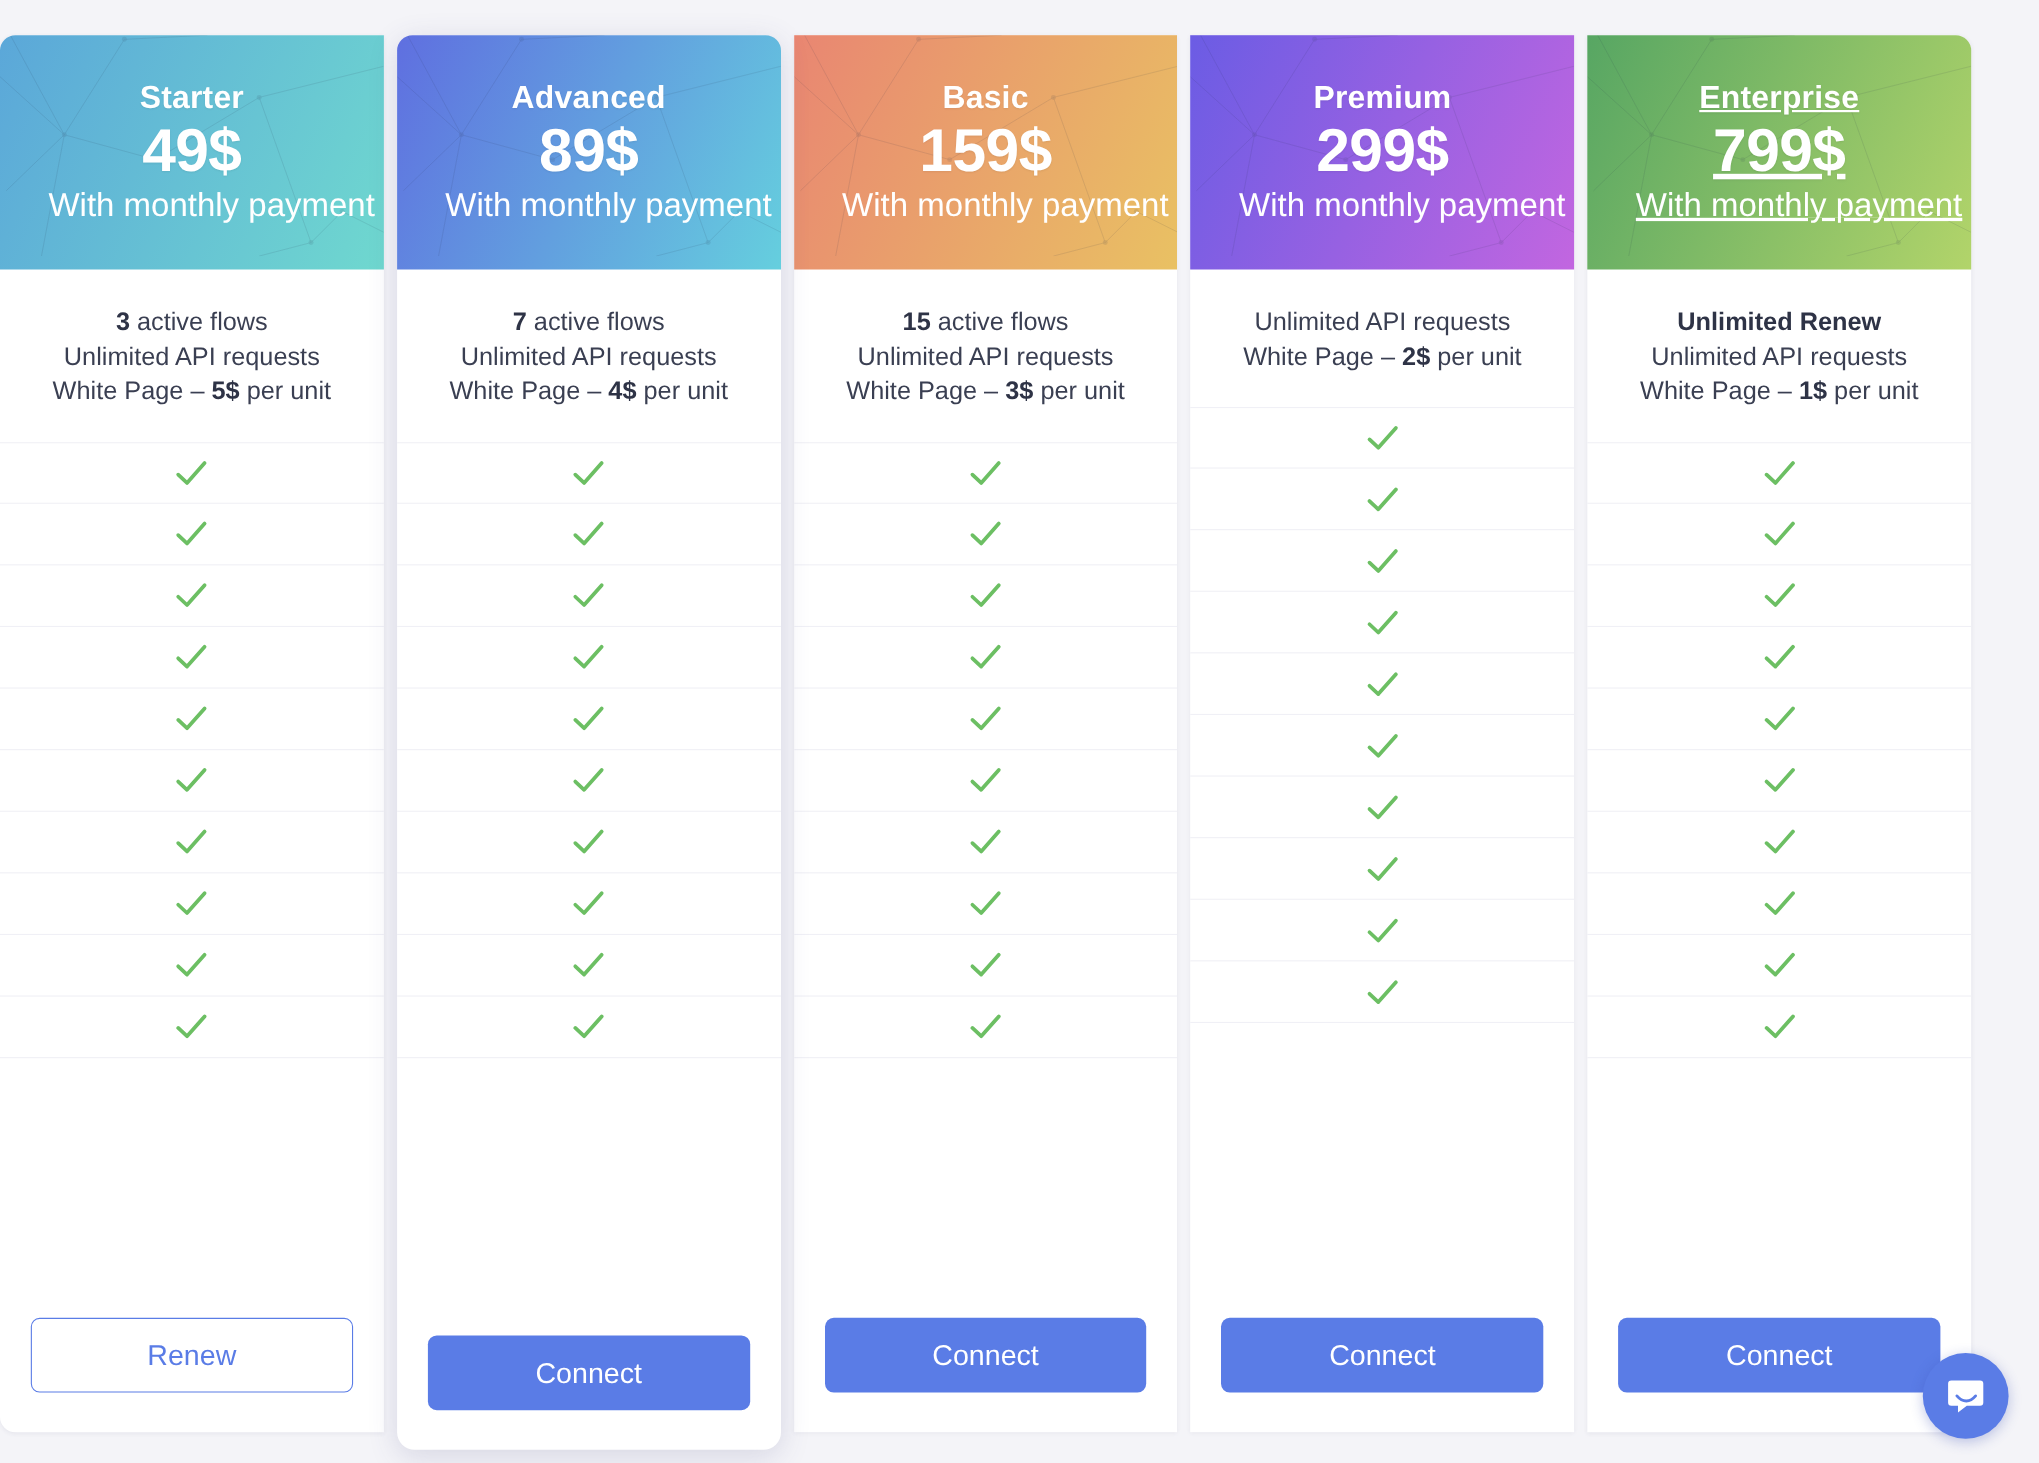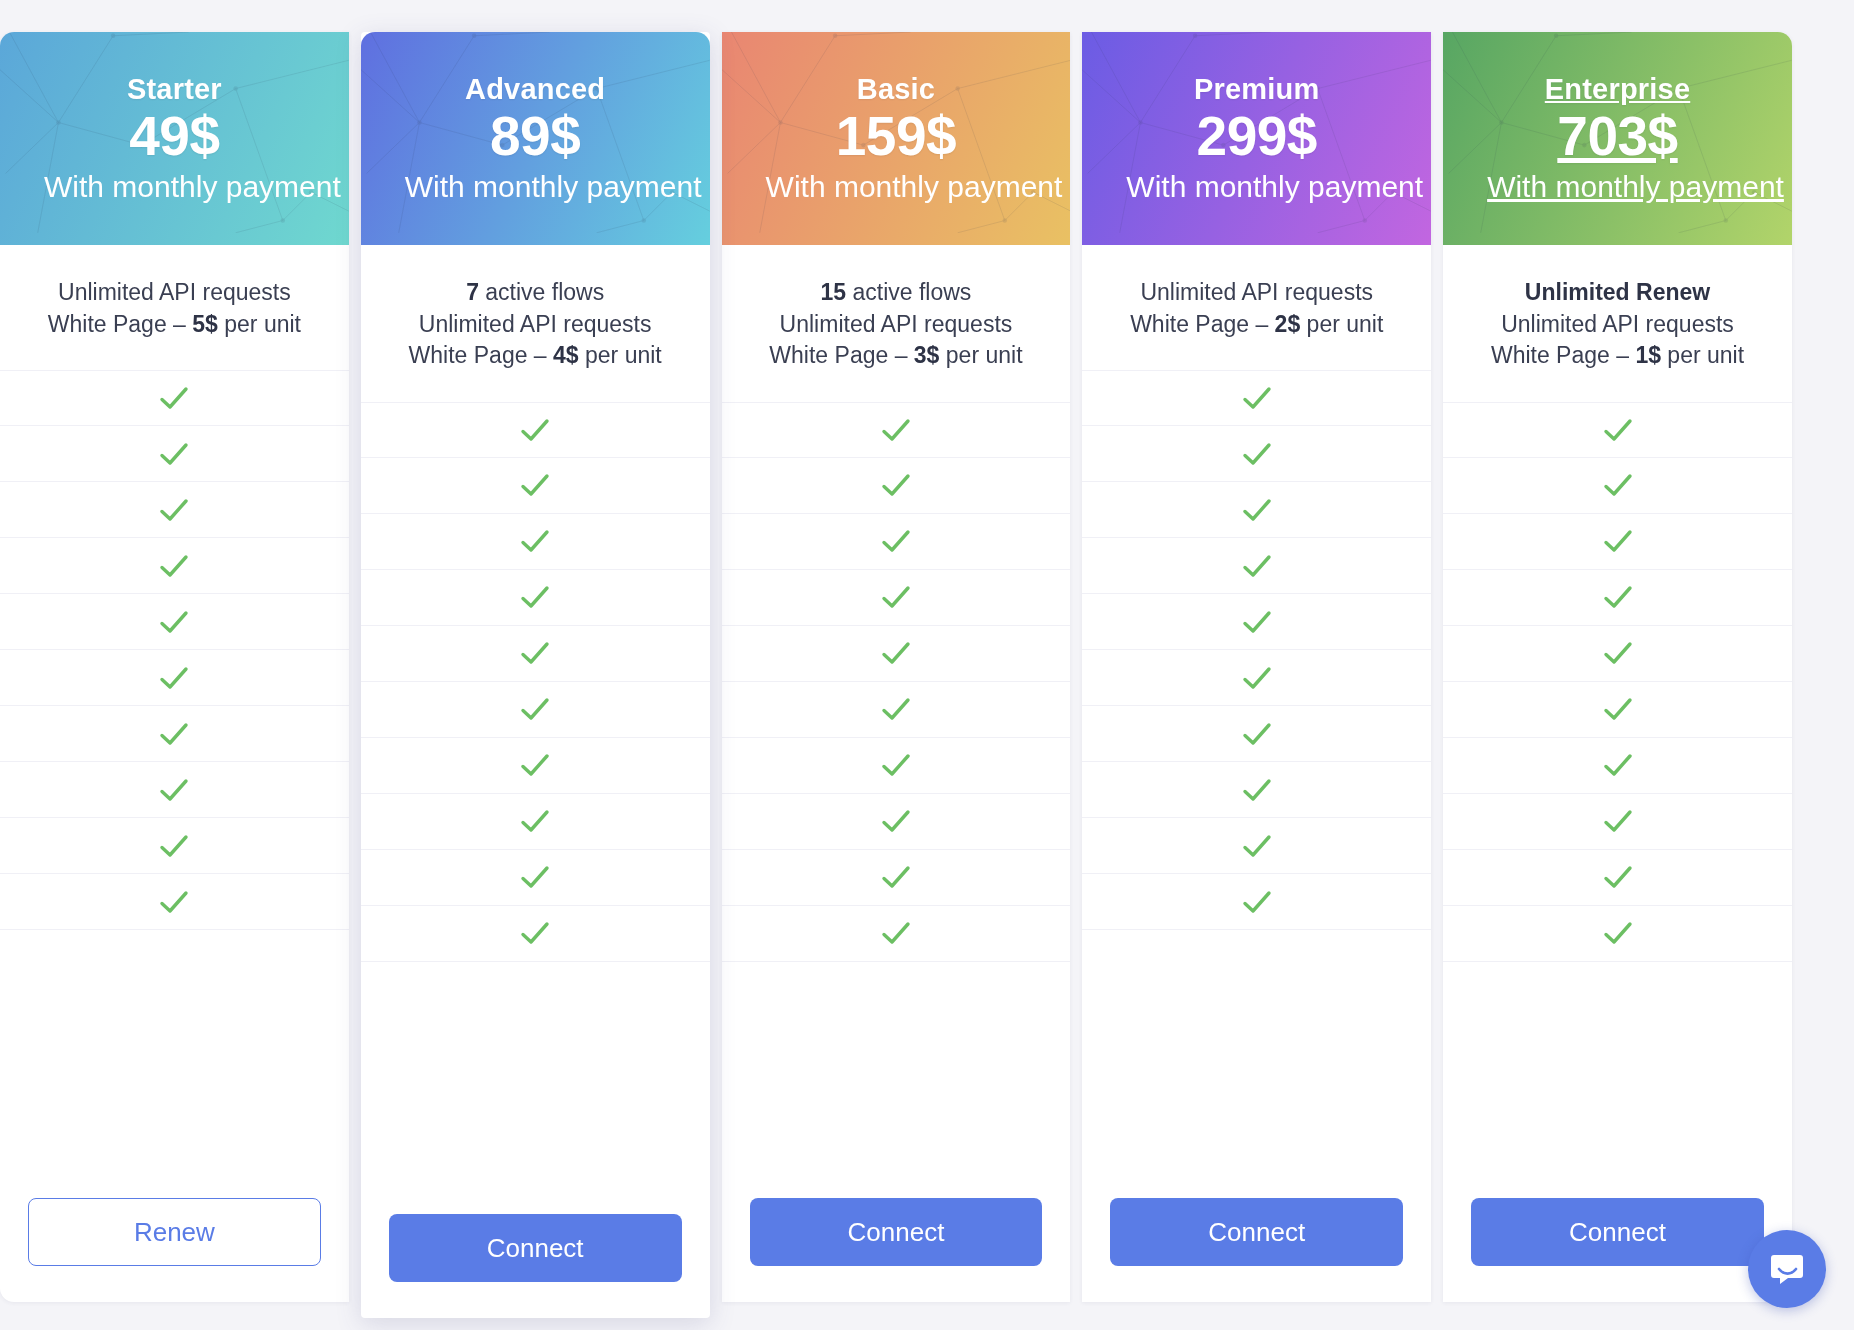--- a/index.html
+++ b/index.html
@@ -29,21 +29,21 @@
   }
 
   .card.plain {
     margin-top:32px;
     height:1270px;
     box-shadow:0 1px 4px rgba(60,60,100,.07);
   }
   .card.featured {
     margin-top:32px;
     height:1286px;
-    border-radius:4px;
+    border-radius:16px;
     box-shadow:0 6px 26px rgba(70,70,130,.17);
     z-index:5;
   }
   .card.plain.first { border-radius:14px 0 0 14px; }
   .card.plain.last  { border-radius:0 14px 14px 0; }
 
   .gap { width:12px; flex:0 0 12px; align-self:stretch; }
 
   
   .card-header {
@@ -187,20 +187,21 @@
           <circle cx="300" cy="200" r="2.4" fill="#2b3550" opacity=".5"></circle>
           <circle cx="330" cy="170" r="2.4" fill="#2b3550" opacity=".5"></circle>
           <circle cx="120" cy="4" r="2.4" fill="#2b3550" opacity=".5"></circle>
           <circle cx="150" cy="120" r="2.4" fill="#2b3550" opacity=".5"></circle>
         </svg>
         <div class="plan-name">Starter</div>
         <div class="plan-price">49$</div>
         <div class="plan-period">With monthly payment</div>
       </div>
       <div class="summary">
+        <div><b>3</b><span> active flows</span></div>
         <div>Unlimited API requests</div>
         <div><span>White Page – </span><b>5$</b><span> per unit</span></div>
       </div>
       <div class="feature-rows">
         <div class="feature-row">
           <svg class="check-icon" viewBox="0 0 34 34">
             <path d="M5 18.5 L13 26 L29 8" stroke="#6cbf63" stroke-width="3.4" fill="none" stroke-linecap="round" stroke-linejoin="round"></path>
           </svg>
         </div>
         <div class="feature-row">
@@ -537,21 +538,21 @@
           <line x1="330" y1="170" x2="300" y2="200" stroke="#2b3550" stroke-width=".9" opacity=".55"></line>
           <line x1="330" y1="170" x2="370" y2="190" stroke="#2b3550" stroke-width=".9" opacity=".55"></line>
           <circle cx="62" cy="96" r="2.4" fill="#2b3550" opacity=".5"></circle>
           <circle cx="250" cy="60" r="2.4" fill="#2b3550" opacity=".5"></circle>
           <circle cx="300" cy="200" r="2.4" fill="#2b3550" opacity=".5"></circle>
           <circle cx="330" cy="170" r="2.4" fill="#2b3550" opacity=".5"></circle>
           <circle cx="120" cy="4" r="2.4" fill="#2b3550" opacity=".5"></circle>
           <circle cx="150" cy="120" r="2.4" fill="#2b3550" opacity=".5"></circle>
         </svg>
         <div class="plan-name">Enterprise</div>
-        <div class="plan-price">703$</div>
+        <div class="plan-price">799$</div>
         <div class="plan-period">With monthly payment</div>
       </div>
       <div class="summary">
         <div><span class="full-bold">Unlimited Renew</span></div>
         <div>Unlimited API requests</div>
         <div><span>White Page – </span><b>1$</b><span> per unit</span></div>
       </div>
       <div class="feature-rows">
         <div class="feature-row">
           <svg class="check-icon" viewBox="0 0 34 34">

